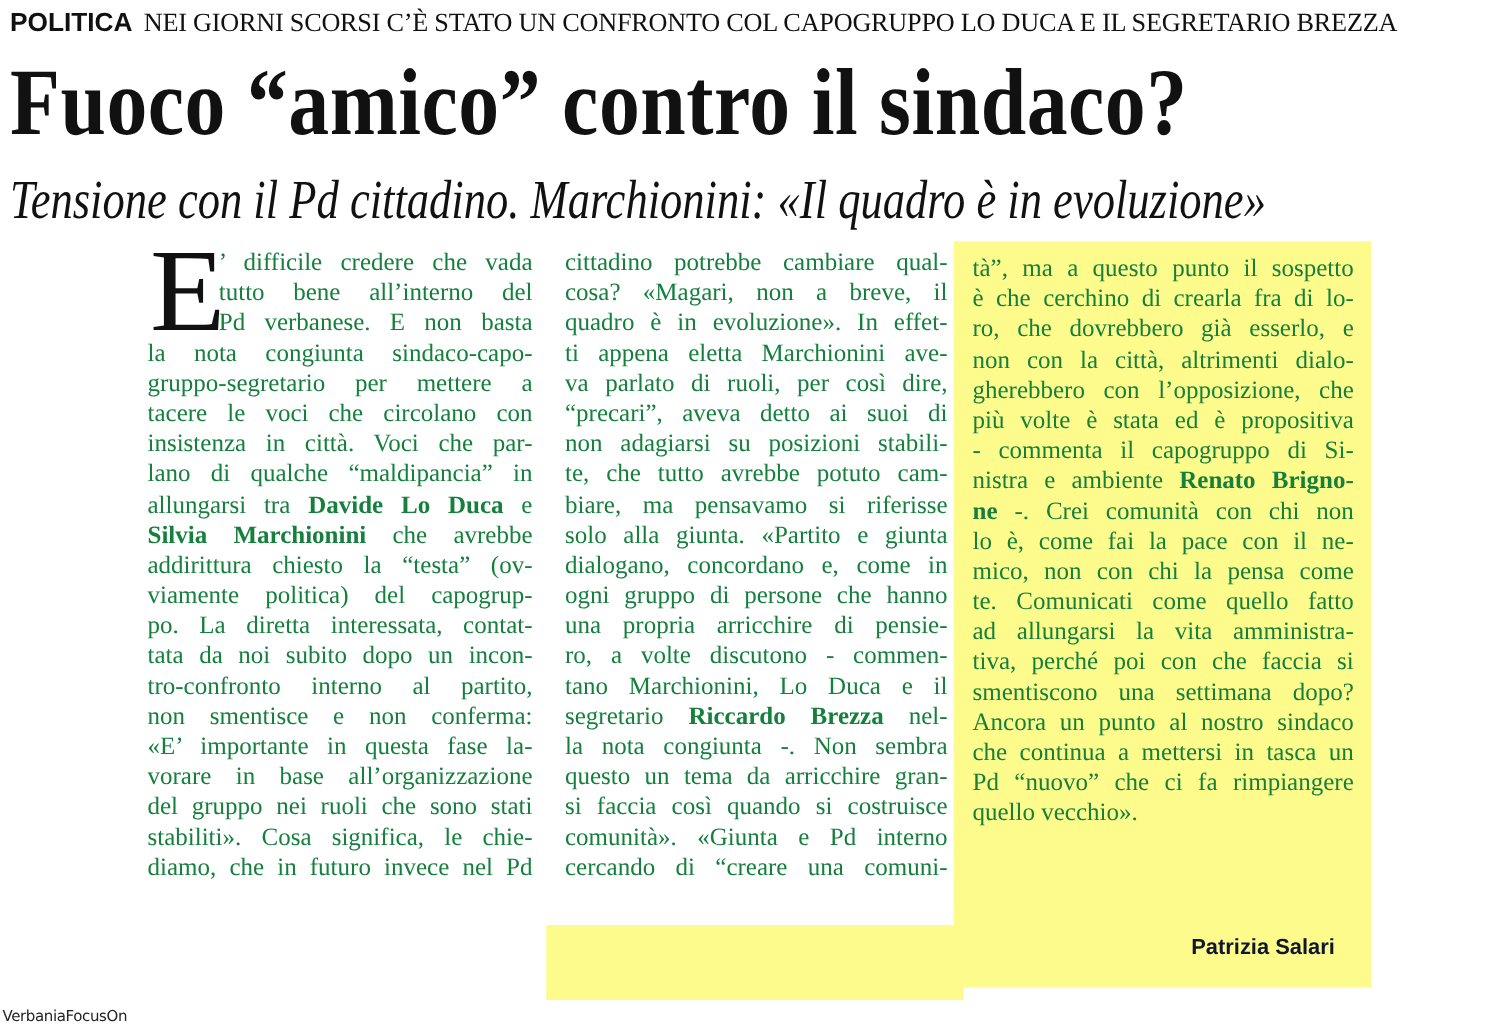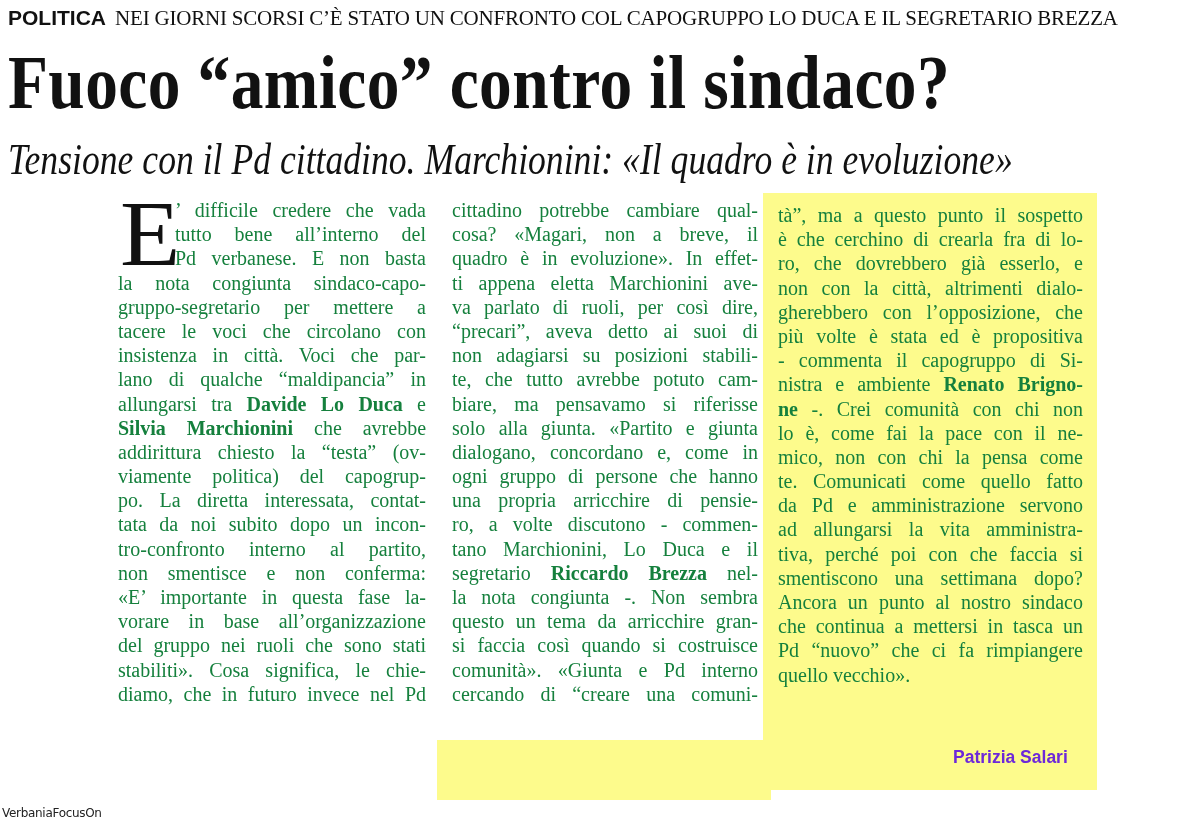--- a/index.html
+++ b/index.html
@@ -114,21 +114,21 @@
     .indent { padding-left: 57px; }
     b { font-weight: bold; }
     .byline {
       position: absolute;
       left: 953px;
       top: 746px;
       font-family: "Liberation Sans", sans-serif;
       font-weight: bold;
       font-size: 17.5px;
       line-height: 22px;
-      color: #6d28d9;
+      color: #0f172a;
     }
     .watermark {
       position: absolute;
       left: 2px;
       top: 805px;
       font-family: "DejaVu Sans", sans-serif;
       font-size: 12px;
       line-height: 16px;
       color: #222222;
       letter-spacing: -0.3px;
@@ -206,21 +206,20 @@
   <span class="line">ro, che dovrebbero già esserlo, e</span>
   <span class="line">non con la città, altrimenti dialo-</span>
   <span class="line">gherebbero con l’opposizione, che</span>
   <span class="line">più volte è stata ed è propositiva</span>
   <span class="line">- commenta il capogruppo di Si-</span>
   <span class="line"><span>nistra e ambiente </span><b>Renato Brigno-</b></span>
   <span class="line"><b>ne</b><span> -. Crei comunità con chi non</span></span>
   <span class="line">lo è, come fai la pace con il ne-</span>
   <span class="line">mico, non con chi la pensa come</span>
   <span class="line">te. Comunicati come quello fatto</span>
-  <span class="line">da Pd e amministrazione servono</span>
   <span class="line">ad allungarsi la vita amministra-</span>
   <span class="line">tiva, perché poi con che faccia si</span>
   <span class="line">smentiscono una settimana dopo?</span>
   <span class="line">Ancora un punto al nostro sindaco</span>
   <span class="line">che continua a mettersi in tasca un</span>
   <span class="line">Pd “nuovo” che ci fa rimpiangere</span>
   <span class="line last">quello vecchio».</span>
 </div>
 
 <div class="byline">Patrizia Salari</div>

